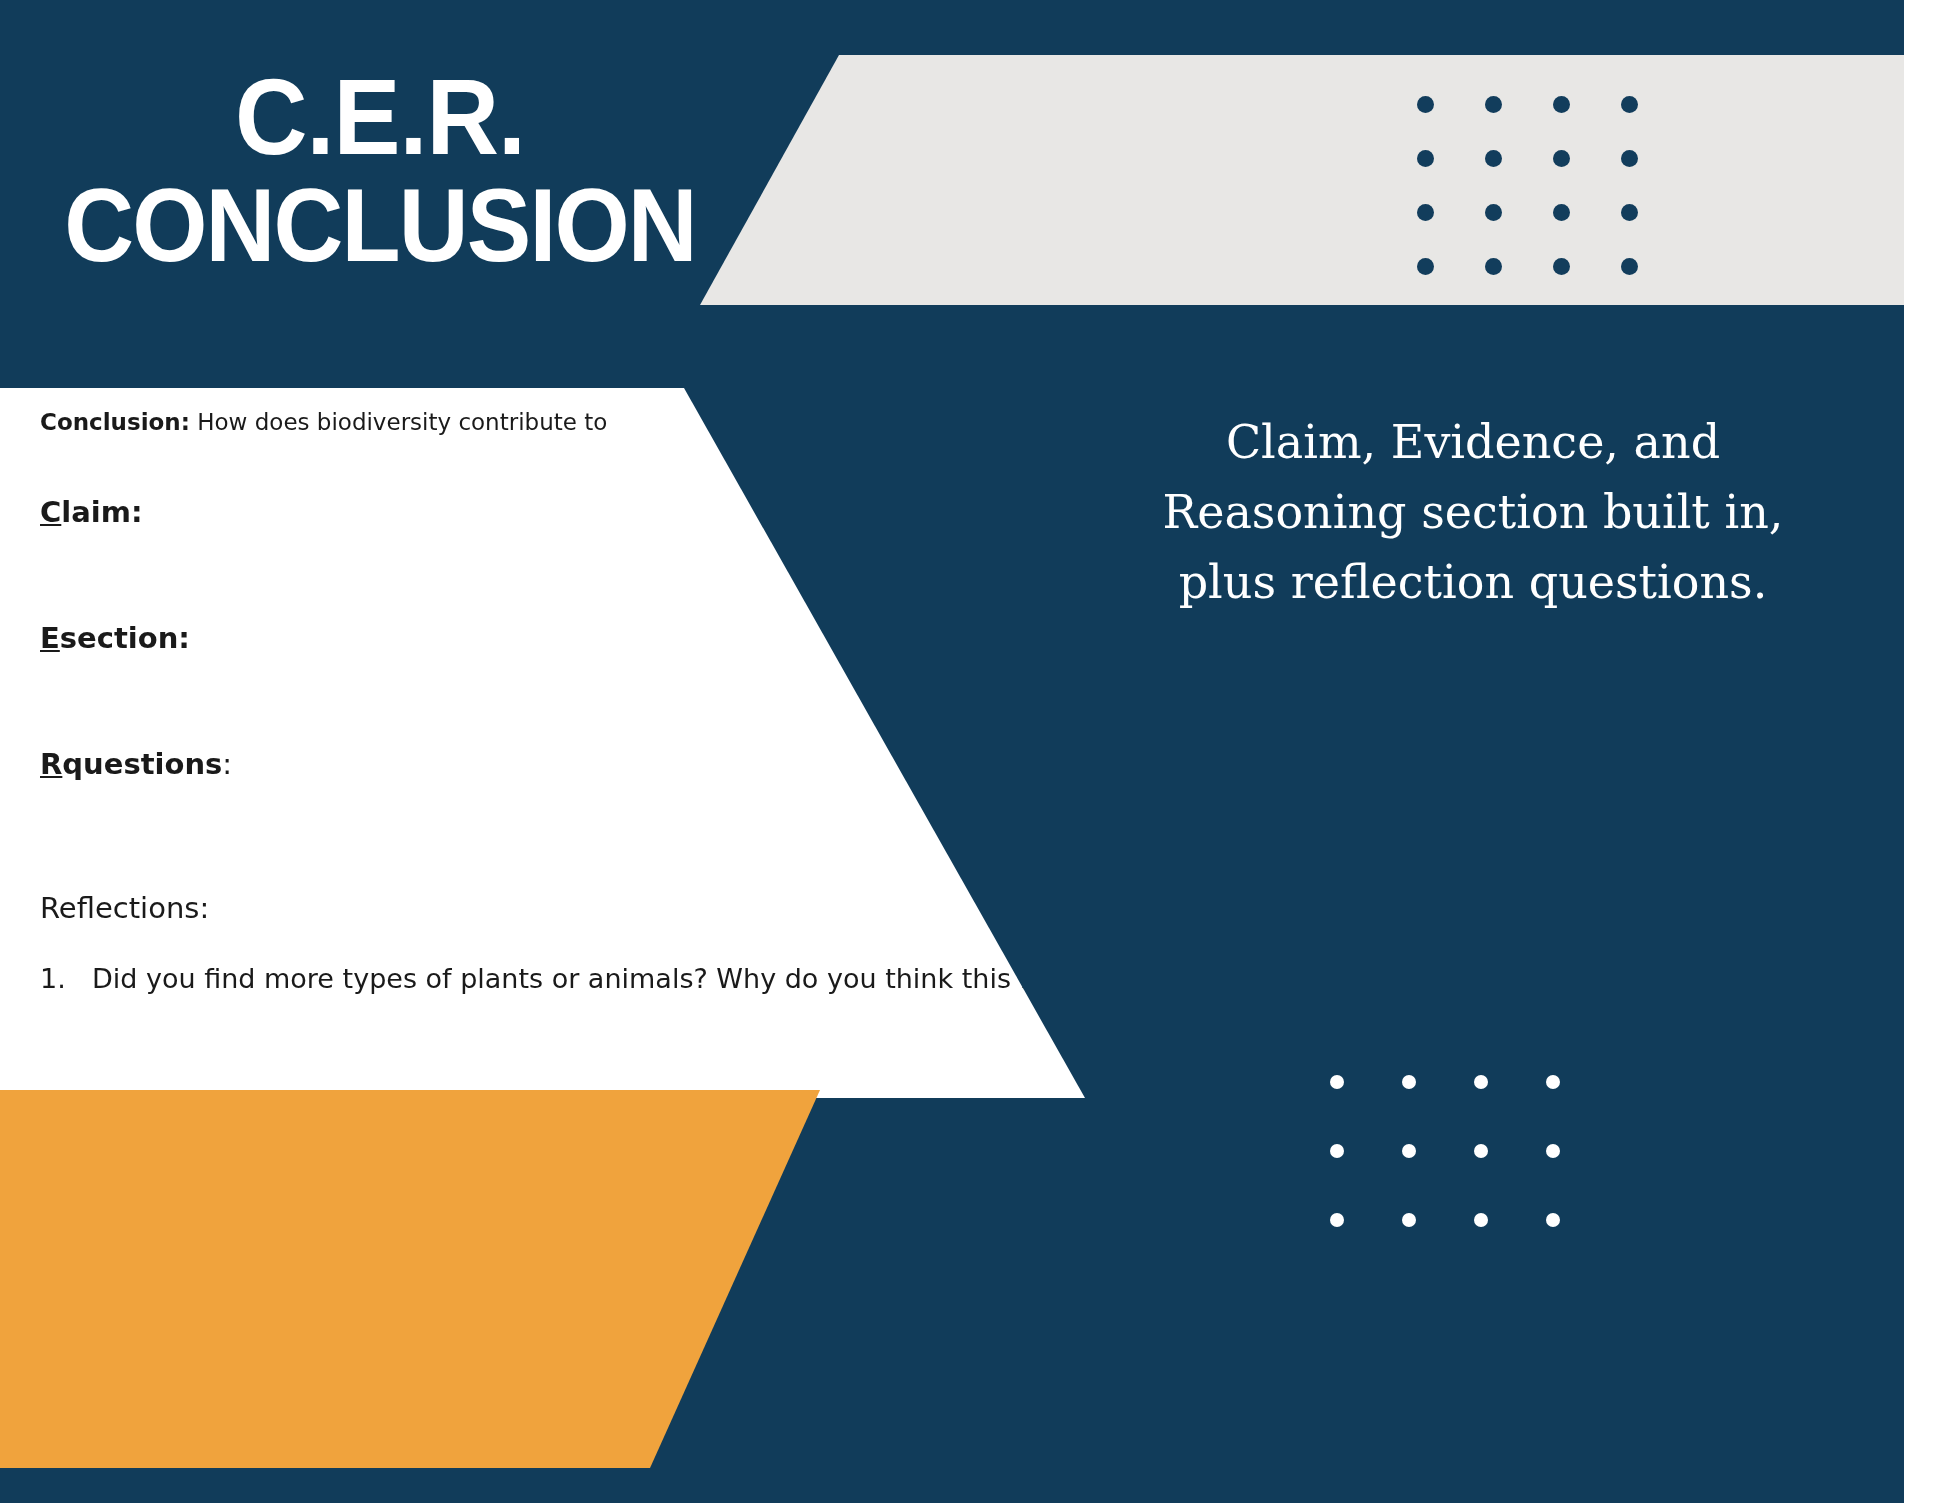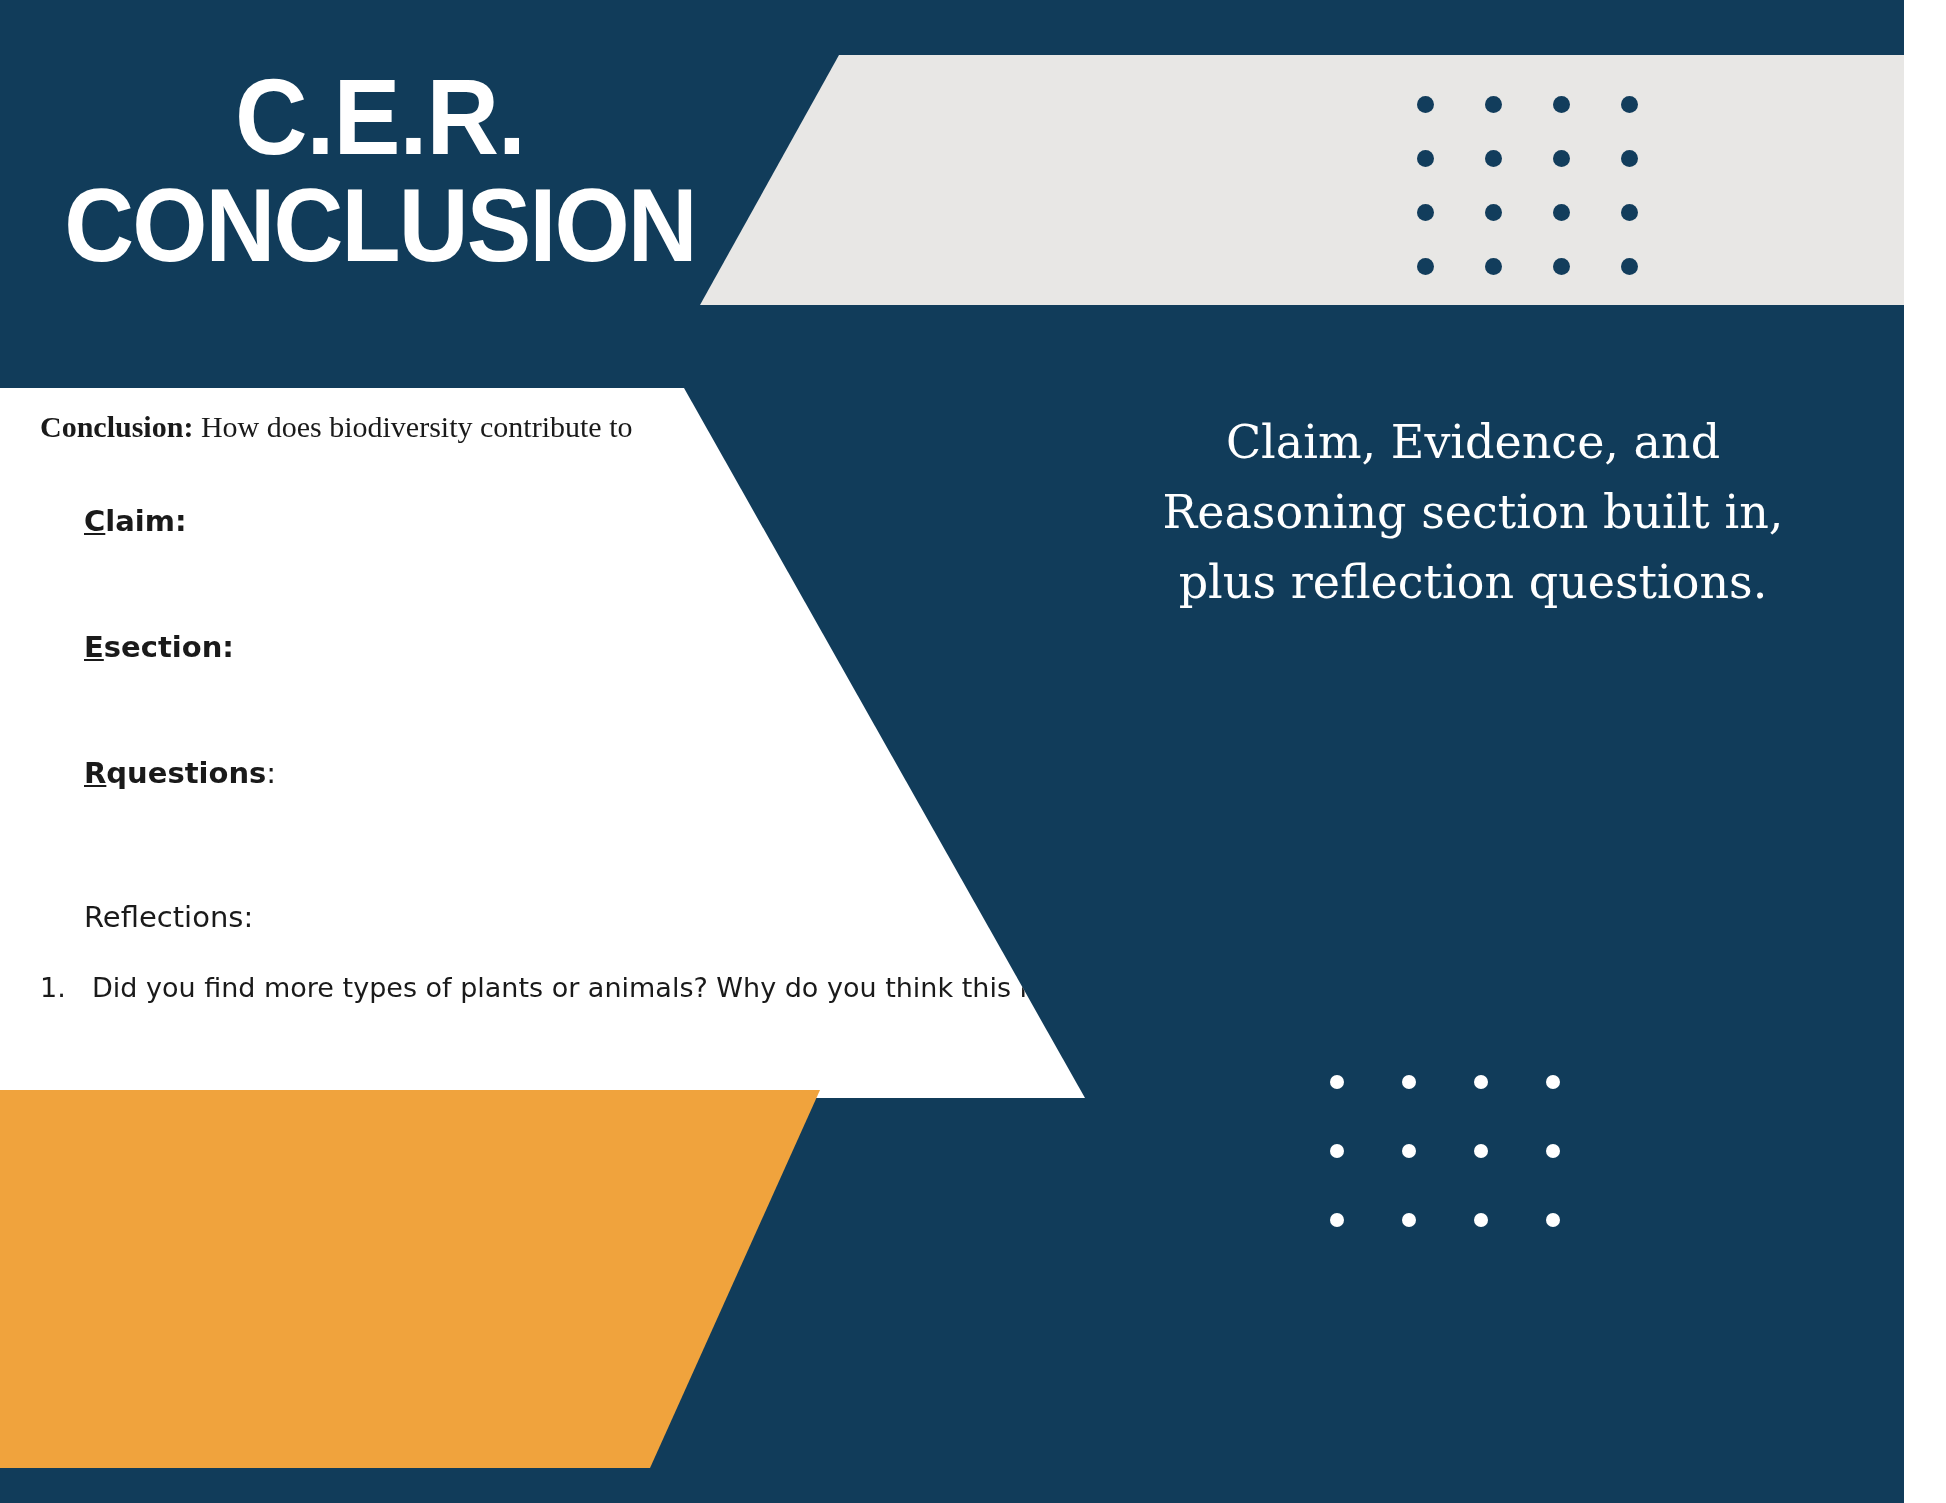--- a/index.html
+++ b/index.html
@@ -101,35 +101,33 @@
   .doc-inner {
     position: absolute;
     left: 40px;
     top: 20px;
     width: 1180px;
     color: #1a1a1a;
     font-family: "DejaVu Sans", sans-serif;
     font-size: 27px;
   }
   .doc-conclusion {
-    font-size: 30px;
+    font-size: 23px;
     line-height: 1.28;
     white-space: nowrap;
-    font-family: Liberation Serif, serif;
   }
   .doc-conclusion .lbl { font-weight: bold; }
   .doc-conclusion .wrap2 {
     display: block;
     white-space: nowrap;
   }
   .doc-heading {
     font-weight: bold;
     font-size: 29px;
     margin-top: 60px;
-    margin-left: 44px;
   }
   .doc-heading .u {
     text-decoration: underline;
   }
   .doc-heading.h-claim { margin-top: 58px; }
   .doc-heading.h-evidence { margin-top: 92px; }
   .doc-heading.h-reasoning { margin-top: 92px; }
   .doc-heading.h-reflections { margin-top: 110px; }
   .doc-heading .plain { font-weight: normal; }
   .doc-q {

